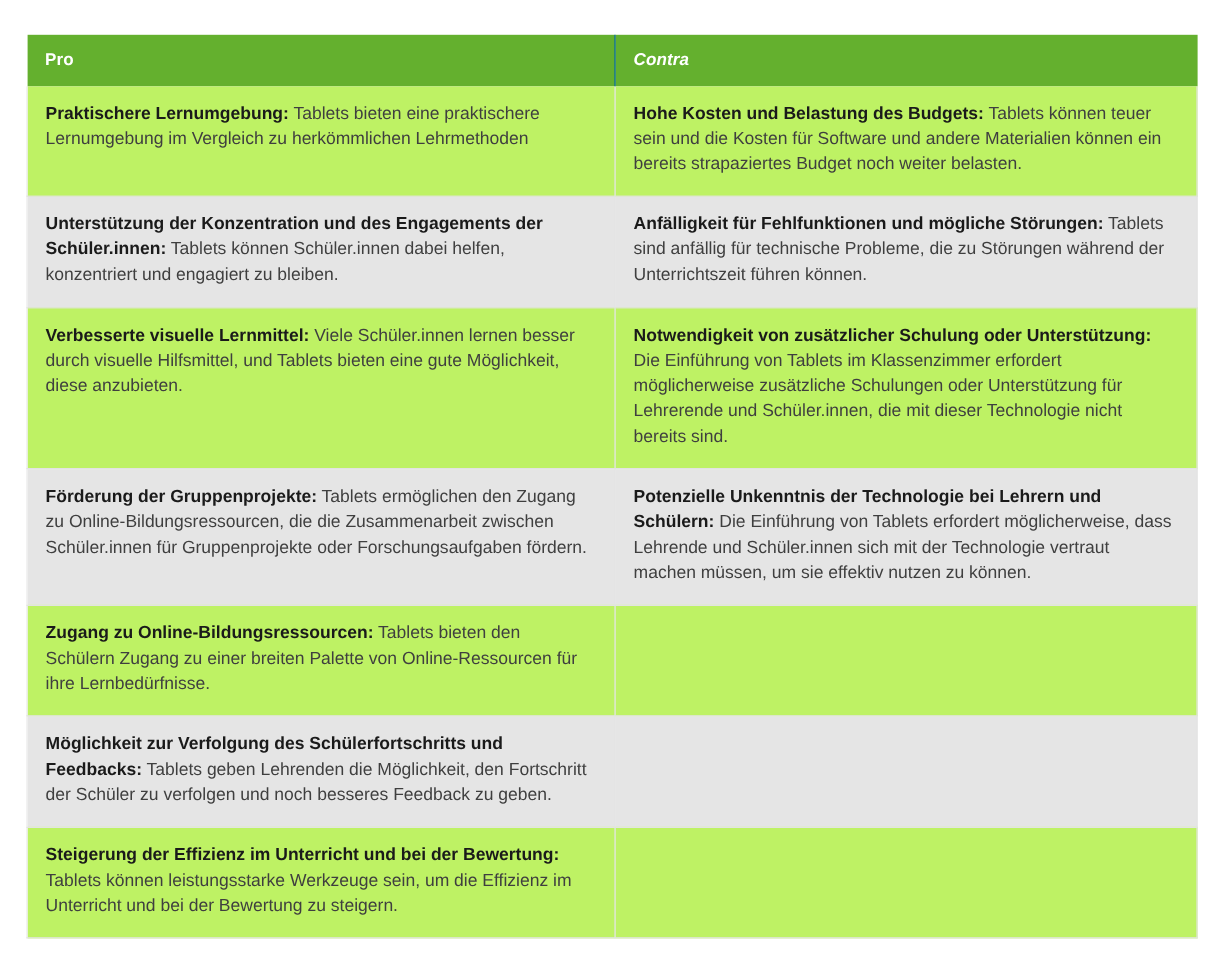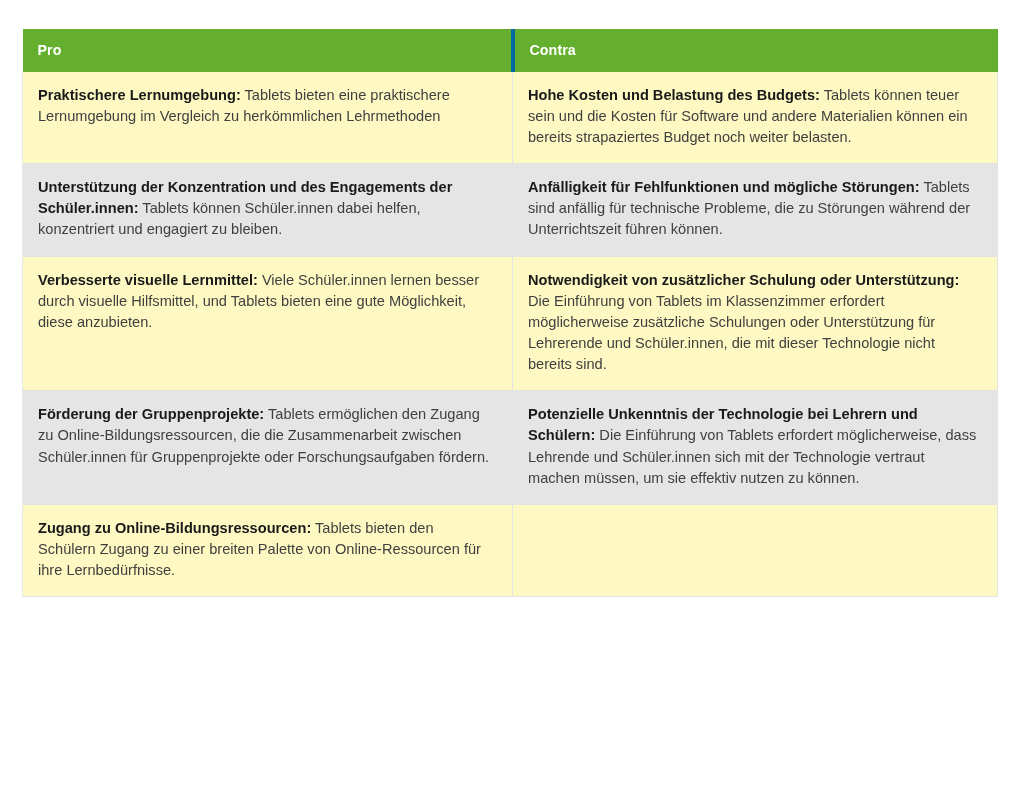--- a/index.html
+++ b/index.html
@@ -45,38 +45,39 @@
     color: #ffffff;
     text-align: left;
     font-weight: bold;
     font-size: 14.2px;
     padding: 11px 14px 11px 15px;
     border: none;
     vertical-align: middle;
     letter-spacing: 0.1px;
   }
   thead th.th-contra {
-    border-left: 4px solid #0369a1;
+    border-left: 1px solid #0369a1;
+    font-style: italic;
   }
 
   tbody td {
     vertical-align: top;
     padding: 13px 18px 15px 15px;
     border-bottom: 1px solid #e3e3e3;
     border-right: 1px solid #e3e3e3;
     background: #f4f4f4;
   }
   tbody td:last-child {
     border-right: 1px solid #e3e3e3;
   }
   tbody td:first-child {
     border-left: 1px solid #e9e9e9;
   }
 
-  tbody tr.odd  td { background: #fef9c3; }
+  tbody tr.odd  td { background: #bef264; }
   tbody tr.even td { background: #e5e5e5; }
 
   tbody td.empty { padding: 0; }
 
   .lead {
     font-weight: bold;
     color: #1a1a1a;
   }
   .body-text {
     color: #3f3f3f;
@@ -112,16 +113,24 @@
             <td><span class="lead">Notwendigkeit von zusätzlicher Schulung oder Unterstützung:</span><span class="body-text"> Die Einführung von Tablets im Klassenzimmer erfordert möglicherweise zusätzliche Schulungen oder Unterstützung für Lehrerende und Schüler.innen, die mit dieser Technologie nicht bereits sind.</span></td>
           </tr>
           <tr class="even">
             <td><span class="lead">Förderung der Gruppenprojekte:</span><span class="body-text"> Tablets ermöglichen den Zugang zu Online-Bildungsressourcen, die die Zusammenarbeit zwischen Schüler.innen für Gruppenprojekte oder Forschungsaufgaben fördern.</span></td>
             <td><span class="lead">Potenzielle Unkenntnis der Technologie bei Lehrern und Schülern:</span><span class="body-text"> Die Einführung von Tablets erfordert möglicherweise, dass Lehrende und Schüler.innen sich mit der Technologie vertraut machen müssen, um sie effektiv nutzen zu können.</span></td>
           </tr>
           <tr class="odd">
             <td><span class="lead">Zugang zu Online-Bildungsressourcen:</span><span class="body-text"> Tablets bieten den Schülern Zugang zu einer breiten Palette von Online-Ressourcen für ihre Lernbedürfnisse.</span></td>
             <td class="empty"></td>
           </tr>
+          <tr class="even">
+            <td><span class="lead">Möglichkeit zur Verfolgung des Schülerfortschritts und Feedbacks:</span><span class="body-text"> Tablets geben Lehrenden die Möglichkeit, den Fortschritt der Schüler zu verfolgen und noch besseres Feedback zu geben.</span></td>
+            <td class="empty"></td>
+          </tr>
+          <tr class="odd">
+            <td><span class="lead">Steigerung der Effizienz im Unterricht und bei der Bewertung:</span><span class="body-text"> Tablets können leistungsstarke Werkzeuge sein, um die Effizienz im Unterricht und bei der Bewertung zu steigern.</span></td>
+            <td class="empty"></td>
+          </tr>
         </tbody>
     </table>
   </div>
 </div>
 
 </body></html>

